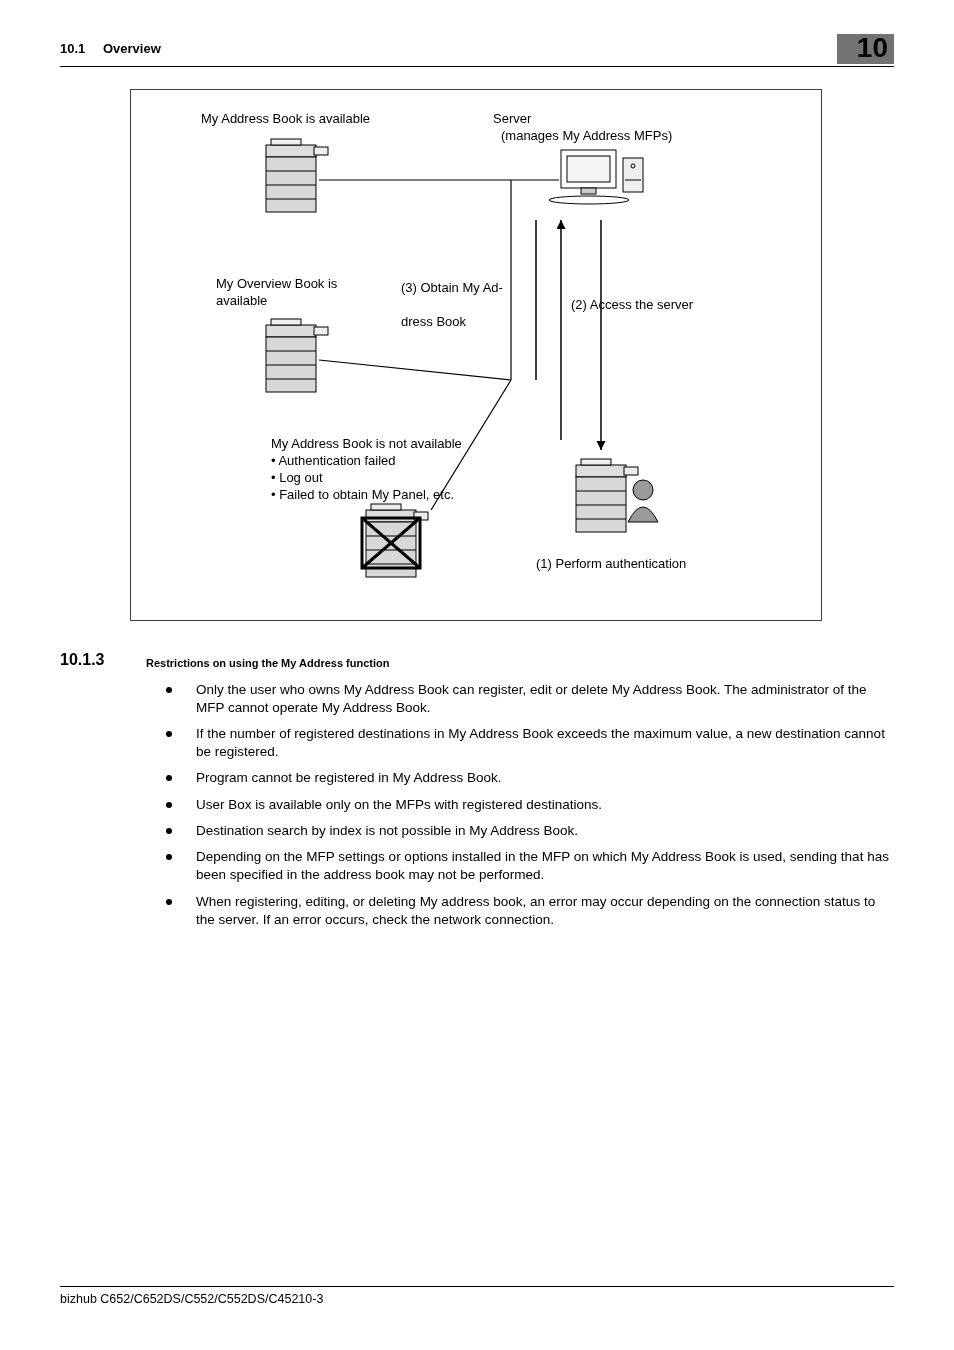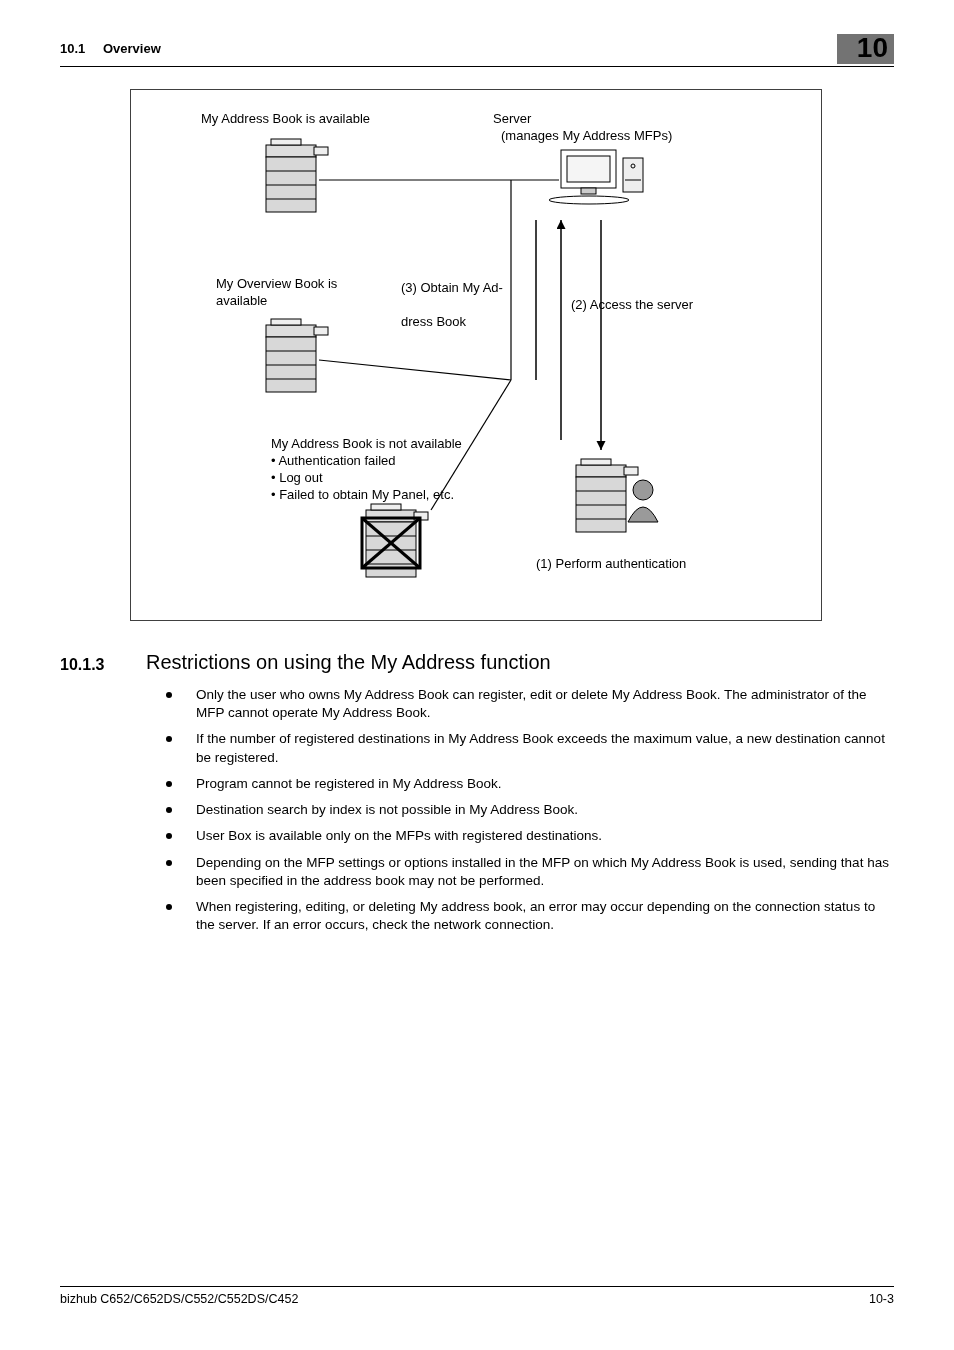--- a/index.html
+++ b/index.html
@@ -8,26 +8,26 @@
   .runhead-left{font-size:13px}
   .runhead-left .num{font-weight:700;margin-right:14px}
   .runhead-left .txt{font-weight:700}
   .chapter-badge{background:#737373;color:#000;font-weight:700;font-size:28px;padding:0 6px 2px 20px;line-height:1}
   .diagram-wrap{margin:22px 0 0 70px}
   .diagram{border:1px solid #404040;width:690px;height:530px;position:relative;font-size:13px}
   .dlabel{position:absolute}
   .section{margin:28px 0 0 0}
   .sec-row{display:flex;align-items:flex-end;gap:26px}
   .sec-num{font-weight:700;font-size:16px;width:60px}
-  .sec-title{font-weight:400;font-size:20px}
+  .sec-title{font-weight:700;font-size:11px}
   .body{margin-left:86px;margin-top:10px;font-size:13.5px}
   ul.bul{list-style:none;margin:8px 0 0 0;padding:0}
   ul.bul>li{position:relative;padding-left:30px;margin:0 0 8px 20px}
   ul.bul>li::before{content:"";position:absolute;left:0;top:6px;width:6px;height:6px;background:#000;border-radius:50%}
-  .footer{position:absolute;left:60px;right:60px;bottom:42px;border-top:1px solid #000;padding-top:4px;display:flex;justify-content:space-between;font-size:12.5px}
+  .footer{position:absolute;left:60px;right:60px;bottom:42px;border-top:1px solid #000;padding-top:4px;display:flex;font-size:12.5px}
 </style>
 </head>
 <body>
 
 <div class="page">
 
   <div class="runhead">
     <div class="runhead-left">
       <span class="num">10.1</span>
       <span class="txt">Overview</span>
@@ -118,22 +118,22 @@
   <div class="section">
     <div class="sec-row">
       <div class="sec-num">10.1.3</div>
       <div class="sec-title">Restrictions on using the My Address function</div>
     </div>
     <div class="body">
       <ul class="bul">
         <li>Only the user who owns My Address Book can register, edit or delete My Address Book. The administrator of the MFP cannot operate My Address Book.</li>
         <li>If the number of registered destinations in My Address Book exceeds the maximum value, a new destination cannot be registered.</li>
         <li>Program cannot be registered in My Address Book.</li>
+        <li>User Box is available only on the MFPs with registered destinations.</li>
         <li>Destination search by index is not possible in My Address Book.</li>
-        <li>User Box is available only on the MFPs with registered destinations.</li>
         <li>Depending on the MFP settings or options installed in the MFP on which My Address Book is used, sending that has been specified in the address book may not be performed.</li>
         <li>When registering, editing, or deleting My address book, an error may occur depending on the connection status to the server. If an error occurs, check the network connection.</li>
       </ul>
     </div>
   </div>
 
   <div class="footer">
     <span>bizhub C652/C652DS/C552/C552DS/C452</span>
     <span>10-3</span>
   </div>

